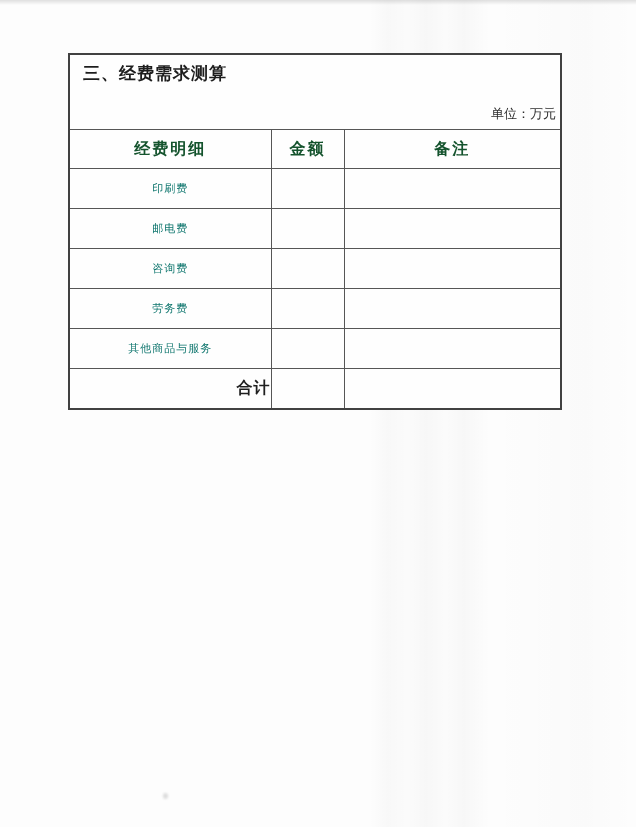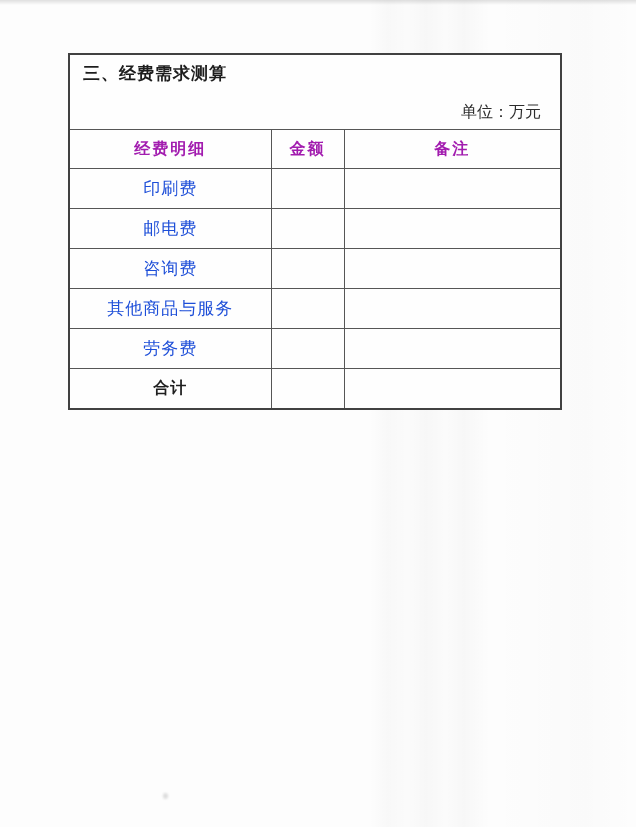--- a/index.html
+++ b/index.html
@@ -79,45 +79,46 @@
     left: 13px;
     font-size: 17px;
     font-weight: 700;
     letter-spacing: 1px;
     color: #1d1d1d;
     white-space: nowrap;
   }
   .unit-label {
     position: absolute;
     bottom: 6px;
-    right: 19px;
-    font-size: 16px;
+    right: 4px;
+    font-size: 13px;
     color: #2c2c2c;
     white-space: nowrap;
   }
 
   .header-row th {
     height: 38px;
     font-size: 16px;
     font-weight: 700;
     text-align: center;
     letter-spacing: 2px;
-    color: #a21caf;
+    color: #14532d;
   }
   .data-row td {
     height: 39px;
-    font-size: 17px;
+    font-size: 11px;
     text-align: center;
     letter-spacing: 1px;
-    color: #1d4ed8;
+    color: #0f766e;
   }
   .total-row td {
     font-weight: 700;
     font-size: 16px;
     color: #1f1f1f;
+    text-align: right;
   }
 </style>
 </head>
 <body>
 
 <div class="scan-top-strip"></div>
 <div class="scan-streaks"></div>
 <div class="scan-speck"></div>
 
 <table class="budget-table">
@@ -147,26 +148,26 @@
       <td>邮电费</td>
       <td></td>
       <td></td>
     </tr>
     <tr class="data-row">
       <td>咨询费</td>
       <td></td>
       <td></td>
     </tr>
     <tr class="data-row">
-      <td>其他商品与服务</td>
+      <td>劳务费</td>
       <td></td>
       <td></td>
     </tr>
     <tr class="data-row">
-      <td>劳务费</td>
+      <td>其他商品与服务</td>
       <td></td>
       <td></td>
     </tr>
     <tr class="data-row total-row">
       <td>合计</td>
       <td></td>
       <td></td>
     </tr>
   </tbody>
 </table>

